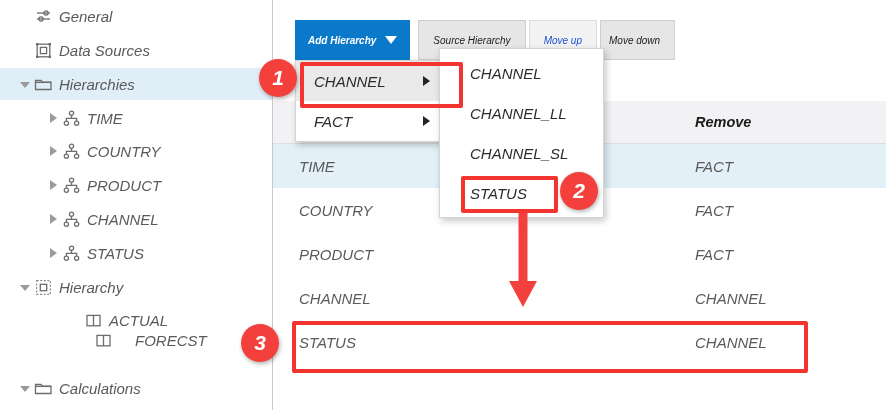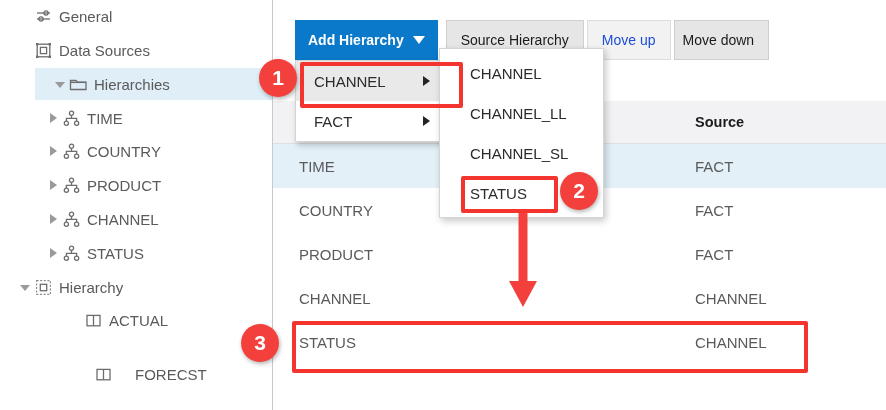--- a/index.html
+++ b/index.html
@@ -2,38 +2,38 @@
 <html><head>
 <meta charset="utf-8">
 <style>
   html,body{margin:0;padding:0;}
   body{
     width:886px;height:410px;overflow:hidden;
     background:#ffffff;
     font-family:"Liberation Sans","DejaVu Sans",sans-serif;
     -webkit-font-smoothing:antialiased;
   }
-  #app{position:relative;width:886px;height:376px;}
+  #app{position:relative;width:886px;height:376px;font-style:italic;}
 
   
   #sidebar{
     position:absolute;left:0;top:0;width:272px;height:410px;
     background:#ffffff;
   }
   #sidebar-divider{
     position:absolute;left:272px;top:0;width:1px;height:410px;background:#c9c9c9;
   }
   .tree-row{
     position:absolute;left:0;width:272px;height:32px;
     display:flex;align-items:center;
     font-size:15px;color:#5a5a5a;
     box-sizing:border-box;
     white-space:nowrap;
   }
-  .tree-row.selected{background:#dfeef7;margin-left:35px;}
+  .tree-row.selected{background:#dfeef7;}
   .twisty{
     width:14px;height:32px;display:flex;align-items:center;justify-content:center;
     flex:0 0 14px;
   }
   .tw-down{
     width:0;height:0;border-left:5px solid transparent;border-right:5px solid transparent;
     border-top:6px solid #9a9a9a;margin-top:2px;
   }
   .tw-right{
     width:0;height:0;border-top:5px solid transparent;border-bottom:5px solid transparent;
@@ -43,21 +43,21 @@
   .ticon{width:22px;height:20px;flex:0 0 22px;display:flex;align-items:center;justify-content:center;}
   .tlabel{margin-left:5px;}
 
   
   #content{position:absolute;left:273px;top:0;width:613px;height:410px;background:#fff;}
 
   #toolbar{position:absolute;left:22px;top:20px;height:40px;display:flex;align-items:flex-start;}
   .tbtn{
     height:40px;box-sizing:border-box;
     display:flex;align-items:center;justify-content:center;
-    font-size:14px;padding:0 14px;
+    font-size:10px;padding:0 14px;
     border:1px solid #cfcfcf;background:#e6e6e6;color:#1b1b1b;
   }
   .tbtn.primary{background:#0a79c9;border-color:#0a79c9;color:#ffffff;font-weight:600;padding:0 12px;}
   .tbtn.disabled{background:#f2f2f2;border-color:#dddddd;color:#1d4ed8;}
   .caret-dn{
     width:0;height:0;border-left:6px solid transparent;border-right:6px solid transparent;
     border-top:8px solid #ffffff;margin-left:9px;
   }
 
   
@@ -259,32 +259,45 @@
           <span class="tw-blank"></span>
         </div>
         <div class="ticon">
           <svg width="19" height="17" viewBox="0 0 19 17">
             <rect x="3" y="3.4" width="13" height="10.4" stroke="#6d6d6d" fill="none" stroke-width="1.3"></rect>
             <line x1="9.5" y1="3.4" x2="9.5" y2="13.8" stroke="#6d6d6d" fill="none" stroke-width="1.3"></line>
           </svg>
         </div>
         <div class="tlabel">ACTUAL</div>
       </div>
-      <div class="tree-row" style="top: 358px; gap: 16px;">
+      <div class="tree-row" style="top: 324px; gap: 16px;">
         <div style="width: 46px; flex: 0 0 auto;"></div>
         <div class="twisty">
           <span class="tw-blank"></span>
         </div>
         <div class="ticon">
           <svg width="19" height="17" viewBox="0 0 19 17">
             <rect x="3" y="3.4" width="13" height="10.4" stroke="#6d6d6d" fill="none" stroke-width="1.3"></rect>
             <line x1="9.5" y1="3.4" x2="9.5" y2="13.8" stroke="#6d6d6d" fill="none" stroke-width="1.3"></line>
           </svg>
         </div>
         <div class="tlabel">FORECST</div>
+      </div>
+      <div class="tree-row" style="top: 372px;">
+        <div style="width: 18px; flex: 0 0 auto;"></div>
+        <div class="twisty">
+          <span class="tw-down"></span>
+        </div>
+        <div class="ticon">
+          <svg width="19" height="17" viewBox="0 0 19 17">
+            <path d="M1.5 13.5 V4.5 H7 L8.6 6.2 H17 V13.5 Z" stroke="#6d6d6d" fill="none" stroke-width="1.3"></path>
+            <path d="M1.5 6.4 H17" stroke="#6d6d6d" fill="none" stroke-width="1.3"></path>
+          </svg>
+        </div>
+        <div class="tlabel">Calculations</div>
       </div>
     </div>
   <div id="sidebar-divider"></div>
 
   <div id="content">
 
     <div id="toolbar">
       <div class="tbtn primary">
         <span>Add Hierarchy</span>
         <span class="caret-dn"></span>
@@ -296,21 +309,21 @@
         <span>Move up</span>
       </div>
       <div class="tbtn" style="margin-left:3px;padding-left:8px;">
         <span>Move down</span>
       </div>
     </div>
 
     <div id="table">
       <div class="thead">
         <div class="c-name"></div>
-        <div class="c-src">Source</div>
+        <div class="c-src">Remove</div>
       </div>
       <div id="table-body">
           <div class="trow sel">
             <div class="c-name">TIME</div>
             <div class="c-src">FACT</div>
           </div>
           <div class="trow">
             <div class="c-name">COUNTRY</div>
             <div class="c-src">FACT</div>
           </div>

